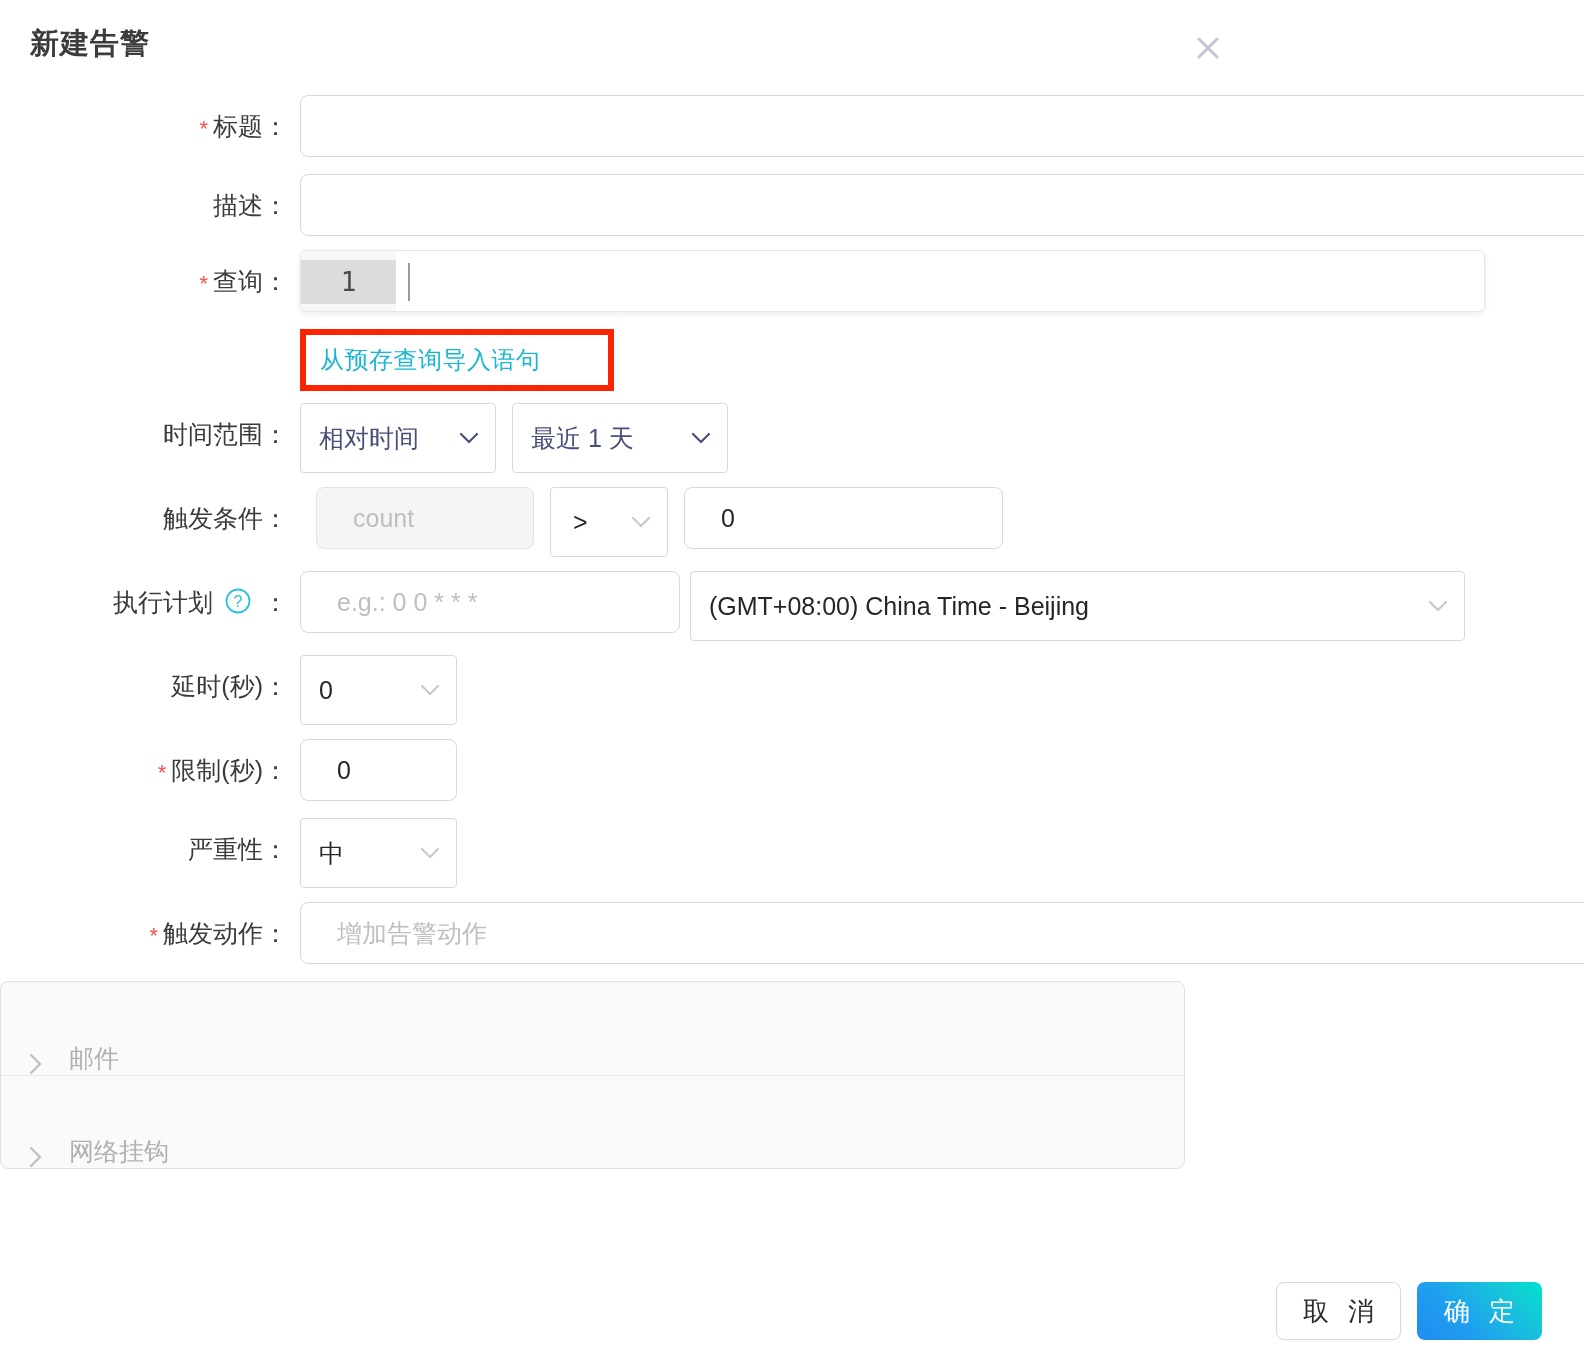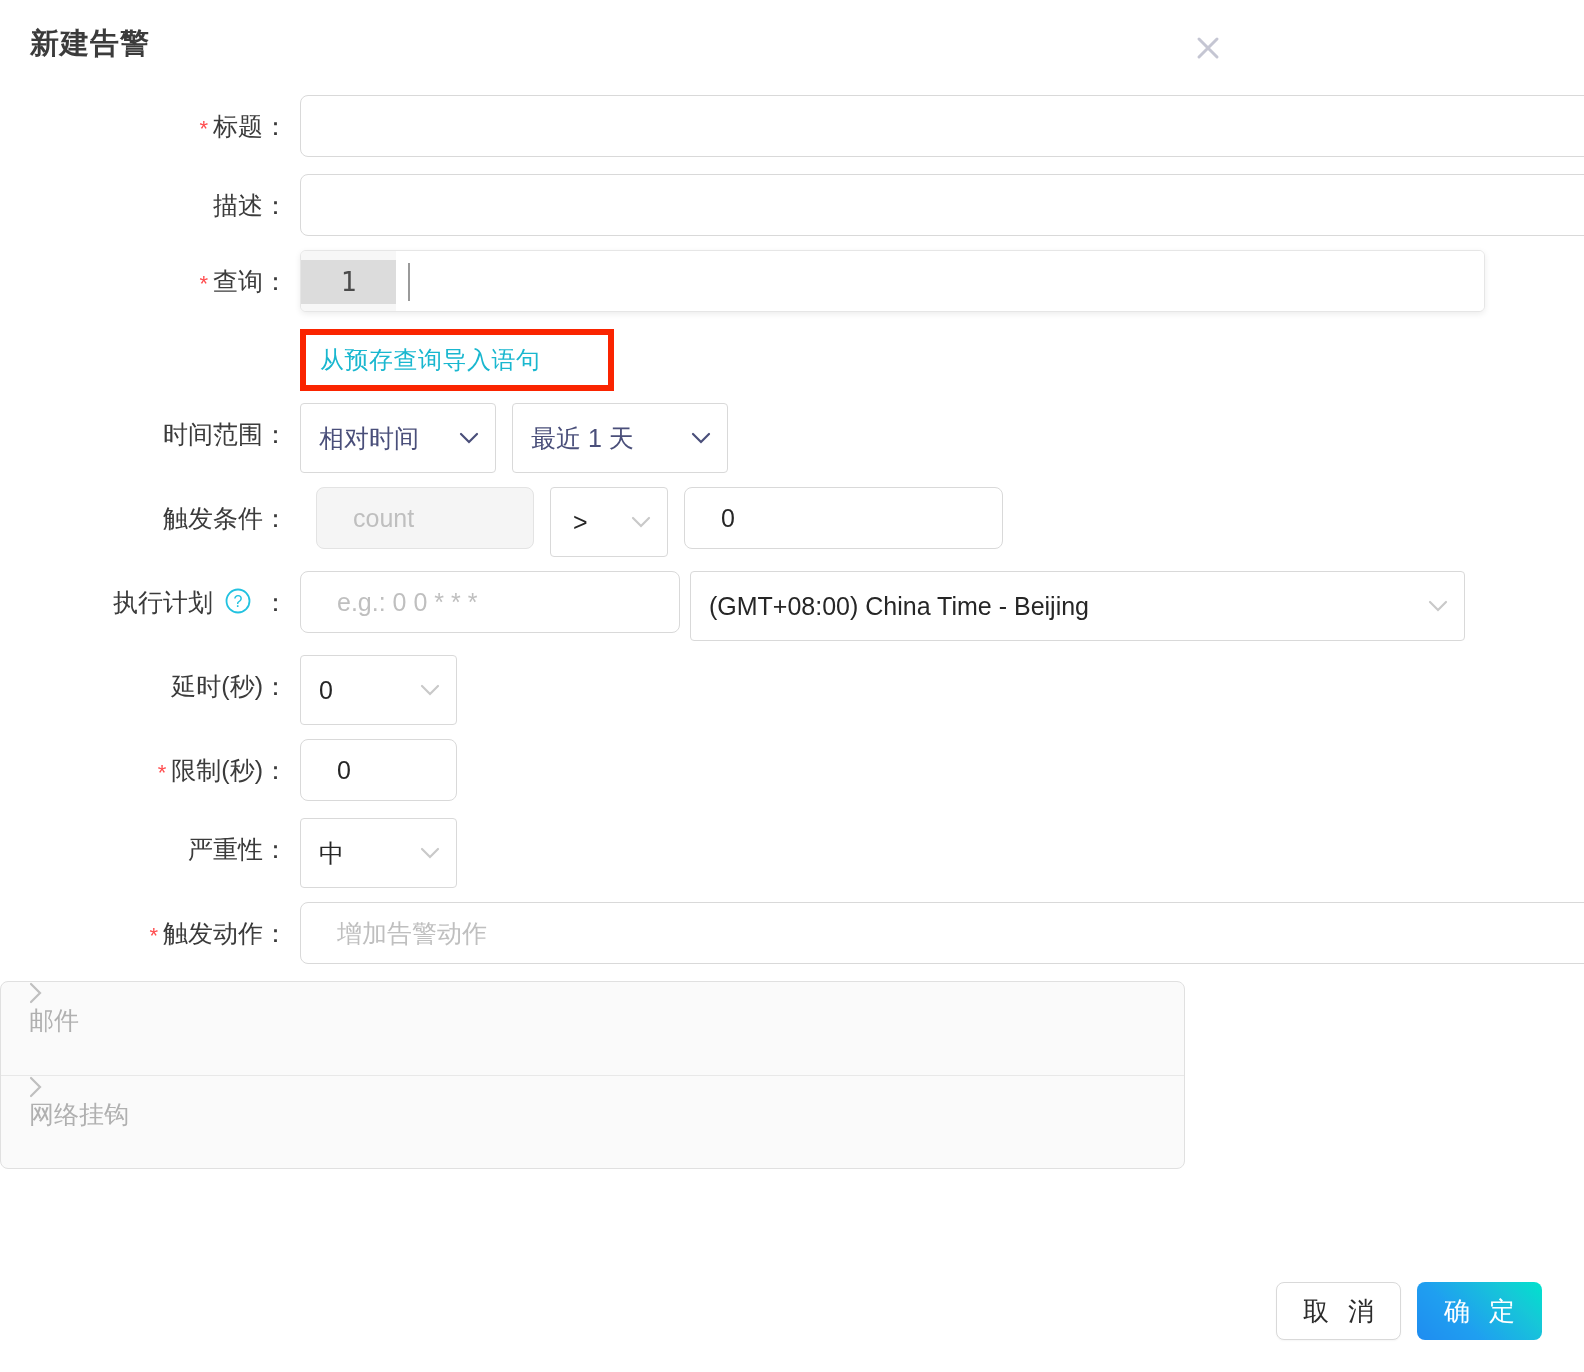--- a/index.html
+++ b/index.html
@@ -202,26 +202,25 @@
   .collapse {
     width: 1185px;
     border: 1px solid #e0e0e0;
     border-radius: 8px;
     background: #fafafa;
     overflow: hidden;
   }
   .collapse-item {
     height: 93px;
     display: flex;
-    align-items: flex-start;
+    align-items: flex-end;
     padding: 0 0 0 28px;
     font-size: 25px;
     color: #b0b0b0;
     cursor: pointer;
-    flex-direction: column;
   }
   .collapse-item + .collapse-item { border-top: 1px solid #e8e8e8; }
   .collapse-item .chev { margin-right: 26px; display: inline-flex; }
 
   
   .modal-footer {
     position: absolute;
     right: 42px;
     bottom: 32px;
     display: flex;

